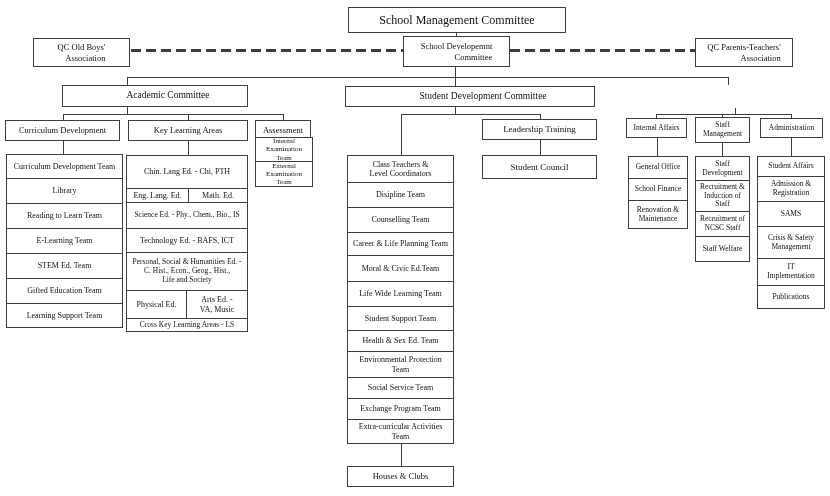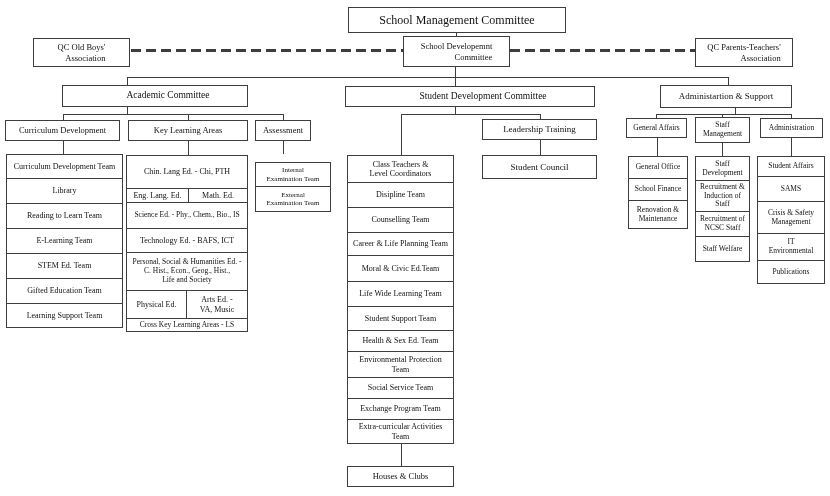--- a/index.html
+++ b/index.html
@@ -84,21 +84,20 @@
   <div class="box fs12" style="left:348px;top:7px;width:218px;height:26px">School Management Committee</div>
   <div class="box fs85" style="left:33px;top:38px;width:97px;height:29px">QC Old Boys'
 Association</div>
   <div class="box fs85" style="left:403px;top:36px;width:107px;height:31px">School Developemnt
 Committee</div>
   <div class="box fs85" style="left:695px;top:38px;width:98px;height:29px">QC Parents-Teachers'
 Association</div>
 
   <div class="box fs95" style="left:62px;top:85px;width:186px;height:22px">Academic Committee</div>
   <div class="box fs95" style="left:345px;top:86px;width:250px;height:21px">Student Development Committee</div>
-  <div class="box fs9" style="left:660px;top:85px;width:132px;height:23px">Administartion &amp; Support</div>
 
   <div class="box fs85" style="left:5px;top:120px;width:115px;height:21px">Curriculum Development</div>
   <div class="box fs85" style="left:128px;top:120px;width:120px;height:21px">Key Learning Areas</div>
   <div class="box fs85" style="left:255px;top:120px;width:56px;height:21px">Assessment</div>
 
   <div class="stack" style="left:6px;top:154px;width:117px">
     <div class="box fs8" style="height:25px">Curriculum Development Team</div>
     <div class="box fs8" style="height:26px">Library</div>
     <div class="box fs8" style="height:26px">Reading to Learn Team</div>
     <div class="box fs8" style="height:26px">E-Learning Team</div>
@@ -119,21 +118,21 @@
 C. Hist., Econ., Geog., Hist.,
 Life and Society</div>
     <div class="row" style="height:29px">
       <div class="cell fs8" style="width:61px">Physical Ed.</div>
       <div class="cell fs8" style="width:62px">Arts Ed. -
 VA, Music</div>
     </div>
     <div class="box fs75" style="height:14px">Cross Key Learning Areas - LS</div>
   </div>
 
-  <div class="stack" style="left:255px;top:162px;width:76px">
+  <div class="stack" style="left:255px;top:137px;width:58px">
     <div class="box fs7" style="height:25px">Internal
 Examination Team</div>
     <div class="box fs7" style="height:26px">External
 Examination Team</div>
   </div>
 
   <div class="stack" style="left:347px;top:155px;width:107px">
     <div class="box fs8" style="height:28px">Class Teachers &amp;
 Level Coordinators</div>
     <div class="box fs8" style="height:26px">Disipline Team</div>
@@ -151,21 +150,21 @@
 Team</div>
   </div>
 
   <div class="box fs85" style="left:347px;top:466px;width:107px;height:21px">Houses &amp; Clubs</div>
 
   <div class="box fs9" style="left:482px;top:119px;width:115px;height:21px">Leadership Training</div>
   <div class="stack" style="left:482px;top:155px;width:115px">
     <div class="box fs9" style="height:24px">Student Council</div>
   </div>
 
-  <div class="box fs75" style="left:626px;top:118px;width:61px;height:20px">General Affairs</div>
+  <div class="box fs75" style="left:626px;top:118px;width:61px;height:20px">Internal Affairs</div>
   <div class="box fs75" style="left:695px;top:117px;width:55px;height:26px">Staff
 Management</div>
   <div class="box fs75" style="left:760px;top:118px;width:63px;height:20px">Administration</div>
 
   <div class="stack" style="left:628px;top:156px;width:60px">
     <div class="box fs75" style="height:23px">General Office</div>
     <div class="box fs75" style="height:23px">School Finance</div>
     <div class="box fs75" style="height:29px">Renovation &amp;
 Maintenance</div>
   </div>
@@ -176,21 +175,23 @@
     <div class="box fs75" style="height:32px">Recruitment &amp;
 Induction of
 Staff</div>
     <div class="box fs75" style="height:26px">Recruitment of
 NCSC Staff</div>
     <div class="box fs75" style="height:26px">Staff Welfare</div>
   </div>
 
   <div class="stack" style="left:757px;top:156px;width:68px">
     <div class="box fs75" style="height:21px">Student Affairs</div>
+    <div class="box fs75" style="height:26px">Admission &amp;
+Registration</div>
     <div class="box fs75" style="height:26px">SAMS</div>
     <div class="box fs75" style="height:33px">Crisis &amp; Safety
 Management</div>
     <div class="box fs75" style="height:28px">IT
-Environmental</div>
+Implementation</div>
     <div class="box fs75" style="height:24px">Publications</div>
   </div>
 
 </div>
 
 </body></html>

